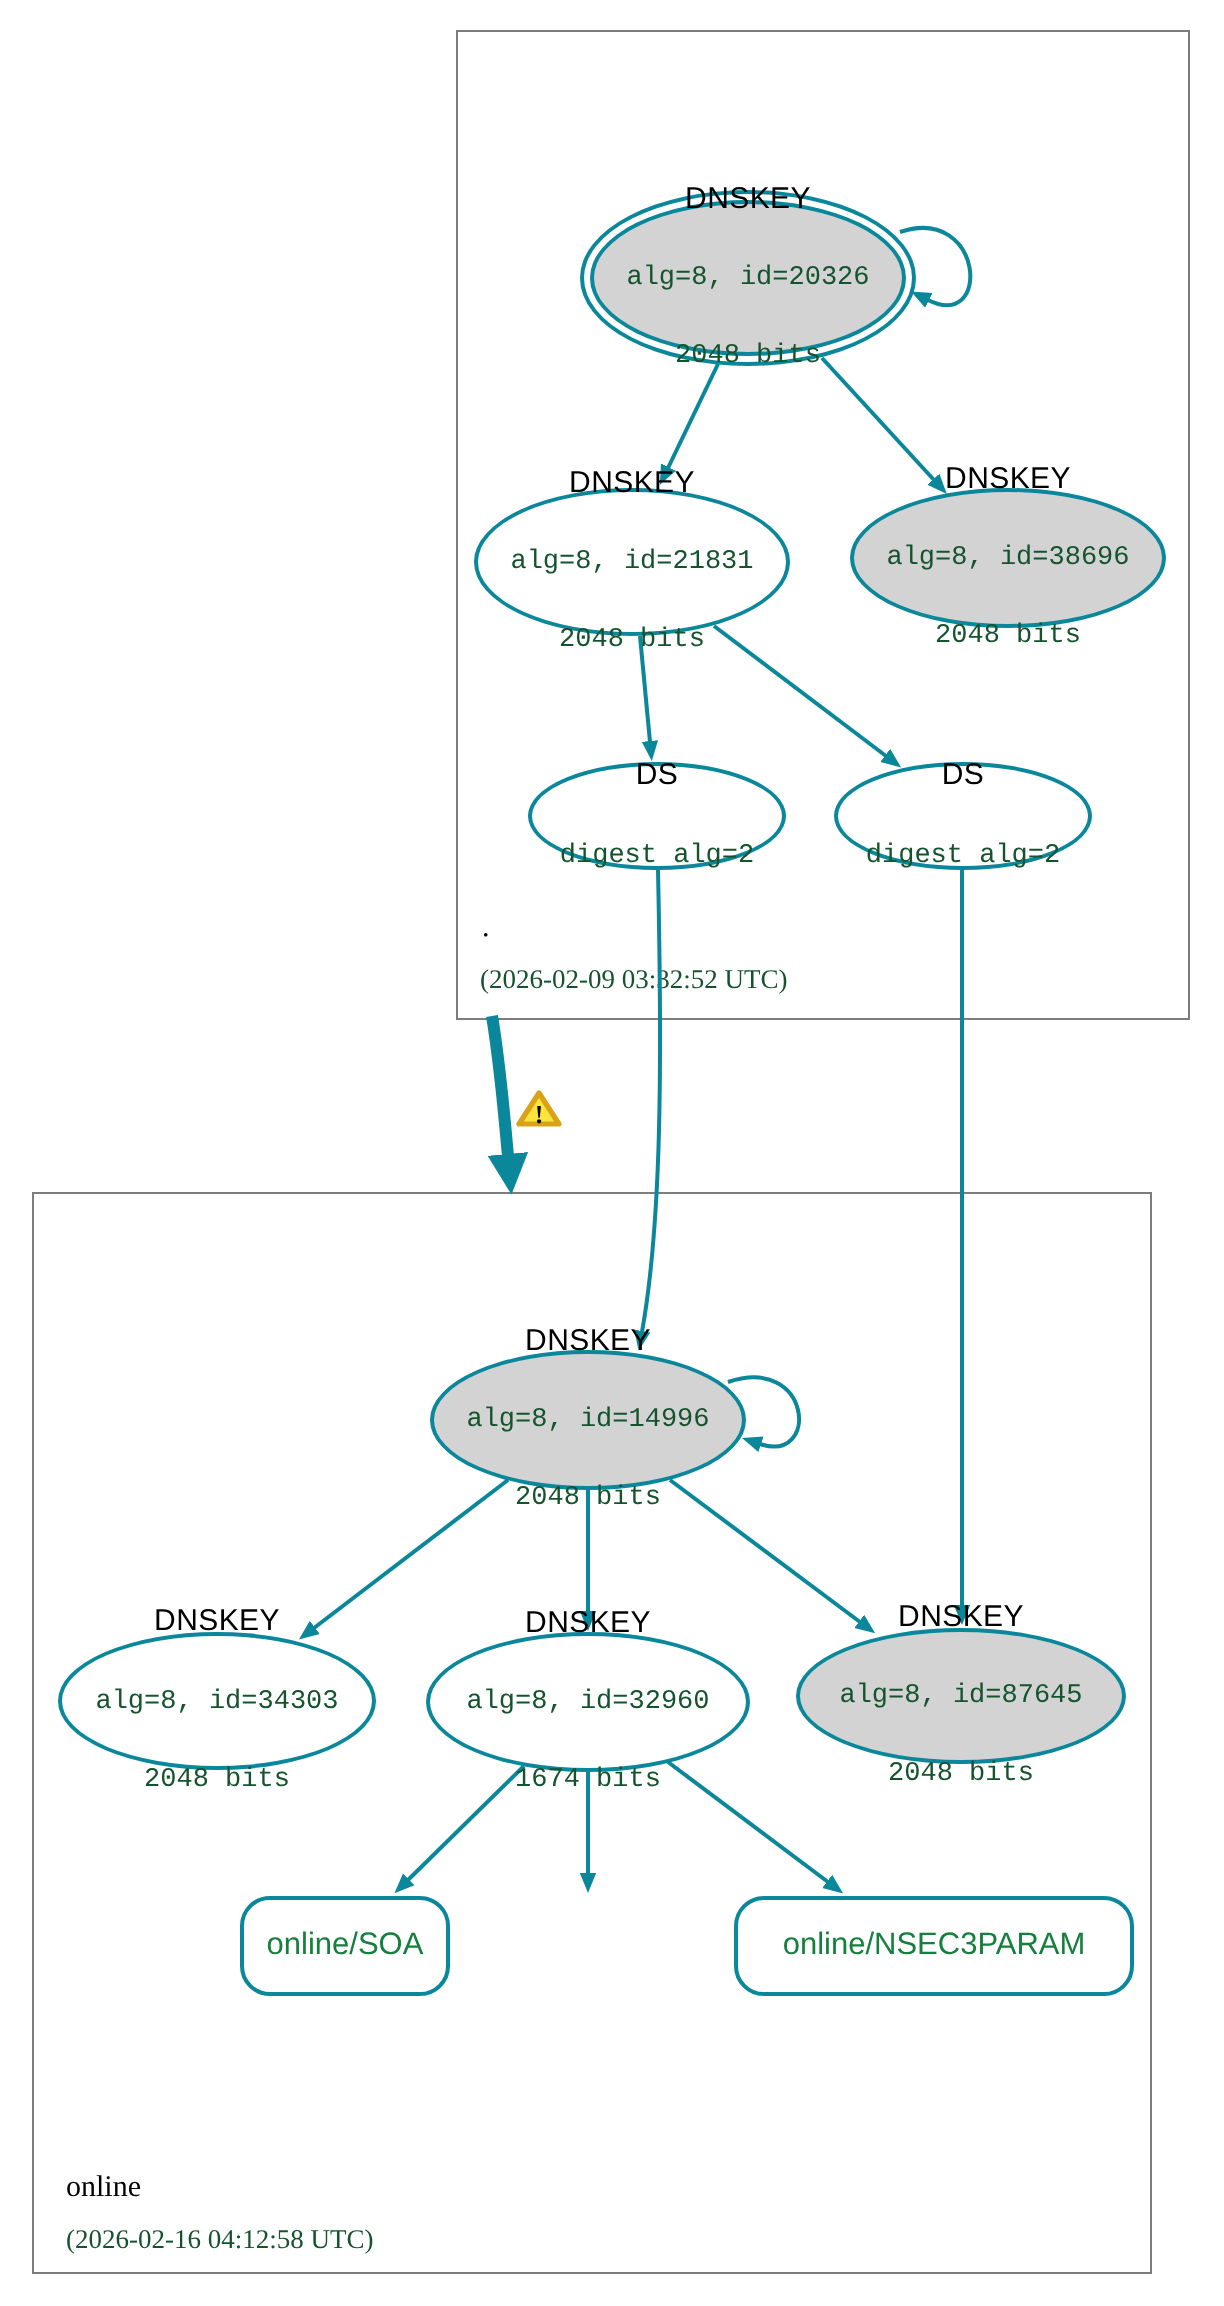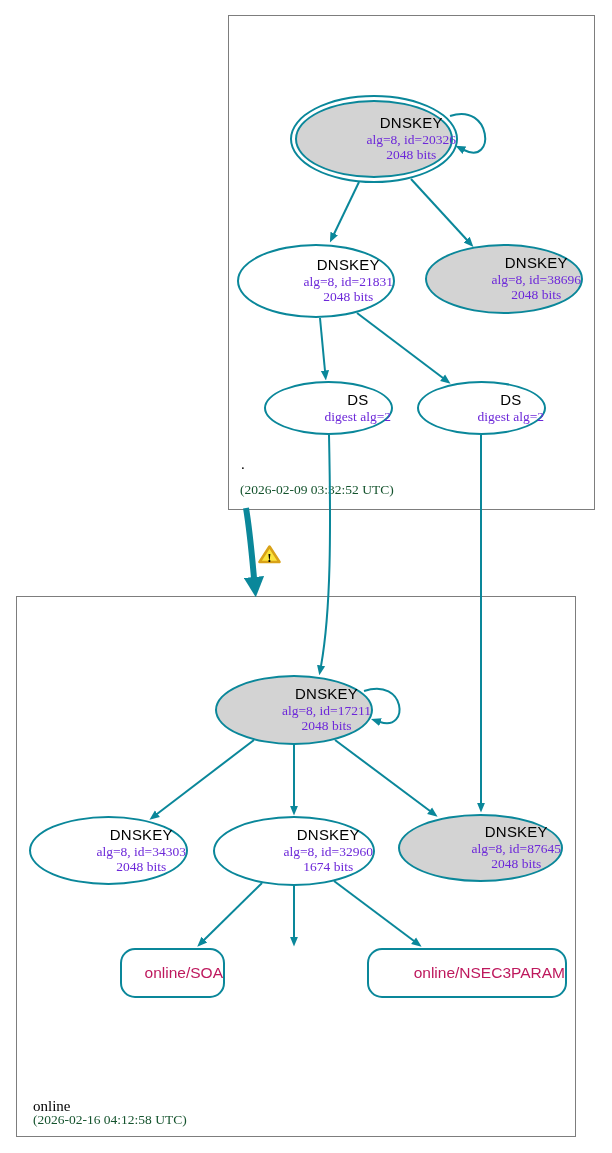--- a/index.html
+++ b/index.html
@@ -17,46 +17,46 @@
   }
   .zone-label{
     position:absolute;color:#000;font-family:"Liberation Serif",serif;font-size:15px;line-height:17px;white-space:nowrap;
   }
   .zone-ts{
     position:absolute;color:#14532d;font-family:"Liberation Serif",serif;font-size:13.5px;line-height:16px;white-space:nowrap;
   }
   svg.edges{position:absolute;left:0;top:0;pointer-events:none;}
   .node{
     position:absolute;box-sizing:border-box;border:2px solid var(--teal);border-radius:50%;
-    background:#fff;display:flex;align-items:center;justify-content:flex-end;text-align:center;
+    background:#fff;display:flex;align-items:center;justify-content:center;text-align:center;
   }
   .node.gray{background:var(--gray-fill);}
   .node.double{background:#fff;}
   .node .ring{
     position:absolute;inset:3px;border:2px solid var(--teal);border-radius:50%;
     background:var(--gray-fill);z-index:1;
   }
   .node .txt{position:relative;z-index:2;line-height:1.12;}
   .node .t{font-size:15px;color:#000;letter-spacing:.2px;}
-  .node .d{font-family:Liberation Serif, serif;font-size:13.5px;color:#6d28d9;}
+  .node .d{font-family:Liberation Mono, monospace;font-size:13.5px;color:#14532d;margin-top:24px;}
   .node.rrset{
-    border-radius:15px;font-size:15.5px;color:#be185d;white-space:nowrap;
+    border-radius:15px;font-size:15.5px;color:#15803d;white-space:nowrap;
   }
 </style>
 </head>
 <body>
 
 <div id="canvas">
 
   <div class="zone-box" style="left:228px;top:15px;width:365px;height:493px;"></div>
   <div class="zone-box" style="left:16px;top:596px;width:558px;height:539px;"></div>
 
   <div class="zone-label" style="left:241px;top:456px;">.</div>
   <div class="zone-ts" style="left:240px;top:482px;">(2026-02-09 03:32:52 UTC)</div>
-  <div class="zone-label" style="left:33px;top:1086px;margin-top:12px;">online</div>
+  <div class="zone-label" style="left:33px;top:1086px;">online</div>
   <div class="zone-ts" style="left:33px;top:1112px;">(2026-02-16 04:12:58 UTC)</div>
 
   <svg class="edges" width="612" height="1153" viewBox="0 0 612 1153">
     <defs>
       <marker id="ah" viewBox="0 0 10 10" refX="0.5" refY="5" markerWidth="5" markerHeight="5" orient="auto">
         <path d="M0,0.9 L10,5 L0,9.1 Z" fill="#0a879a"></path>
       </marker>
       <marker id="ahb" viewBox="0 0 10 10" refX="0.5" refY="5" markerWidth="3.4" markerHeight="3.4" orient="auto">
         <path d="M0,0 L10,5 L0,10 Z" fill="#0a879a"></path>
       </marker>
@@ -119,21 +119,21 @@
   <div class="node" style="left:417px;top:381px;width:129px;height:54px;">
     <div class="txt">
       <div class="t">DS</div>
       <div class="d">digest alg=2</div>
     </div>
   </div>
 
   <div class="node gray" style="left:215px;top:675px;width:158px;height:70px;">
     <div class="txt">
       <div class="t">DNSKEY</div>
-      <div class="d">alg=8, id=17211</div>
+      <div class="d">alg=8, id=14996</div>
       <div class="d">2048 bits</div>
     </div>
   </div>
 
   <div class="node" style="left:29px;top:816px;width:159px;height:69px;">
     <div class="txt">
       <div class="t">DNSKEY</div>
       <div class="d">alg=8, id=34303</div>
       <div class="d">2048 bits</div>
     </div>

